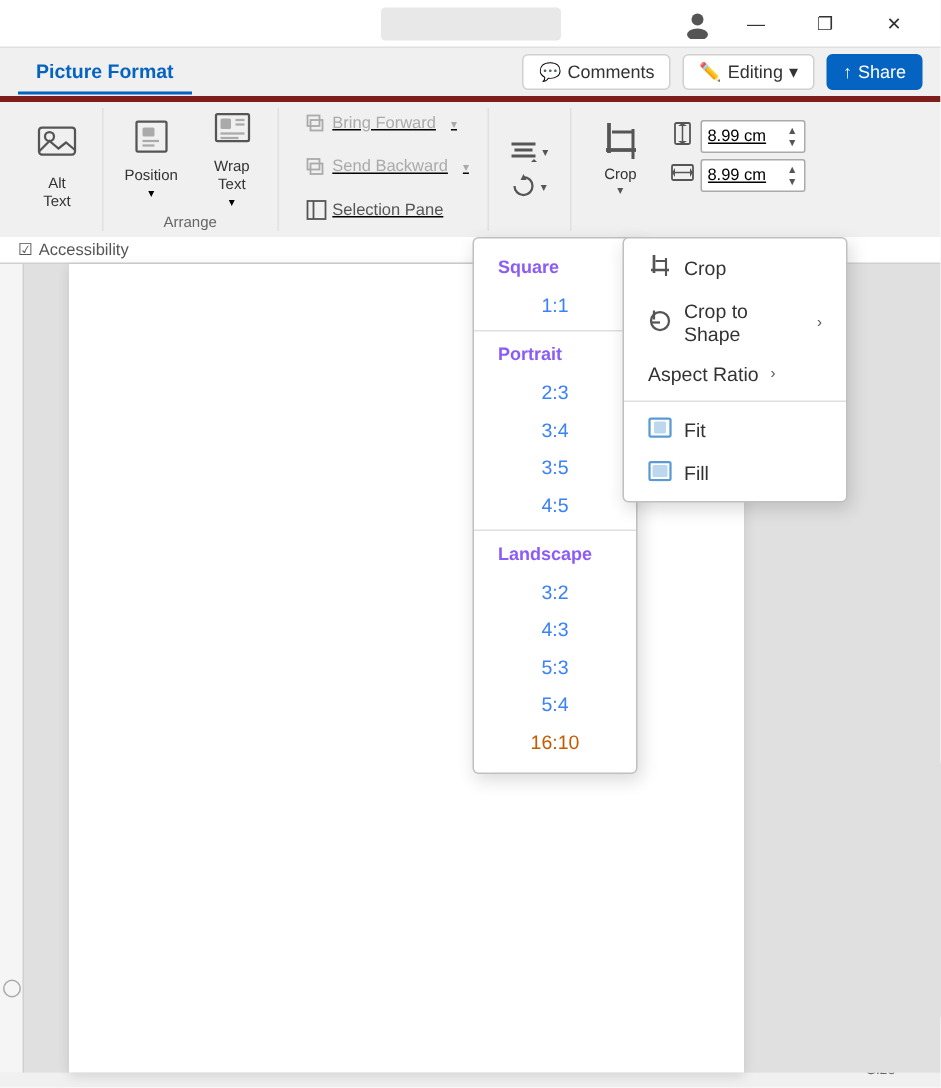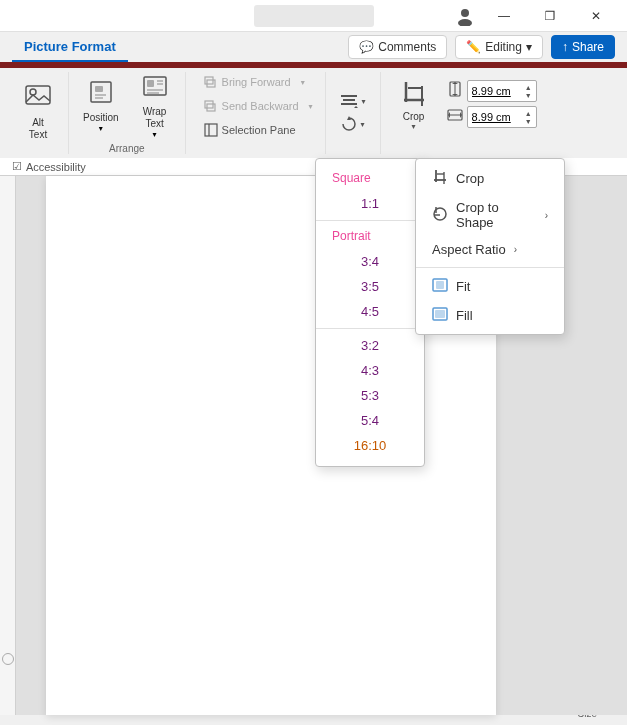--- a/index.html
+++ b/index.html
@@ -24,21 +24,21 @@
     }
     .profile-btn {
       width: 32px; height: 32px; background: transparent; border: none;
       display: flex; align-items: center; justify-content: center; cursor: pointer;
     }
     .ribbon-tabs {
       display: flex;
       align-items: center;
       padding: 15px 12px;
       height: 36px;
-      border-bottom: 6px solid #7f1d1d;
+      border-bottom: 4px solid #7f1d1d;
     }
     .ribbon-tab {
       padding: 6px 12px;
       font-size: 13px;
       color: #333;
       cursor: pointer;
       border-bottom: 2px solid transparent;
     }
     .ribbon-tab.active {
       color: #0563c1;
@@ -200,28 +200,28 @@
       background: #fff;
       border: 1px solid #c0c0c0;
       box-shadow: 2px 4px 12px rgba(0,0,0,0.15);
       z-index: 99;
       width: 110px;
       border-radius: 4px;
       padding: 8px 0;
     }
     .aspect-section-label {
       font-size: 12px;
-      font-weight: 400;
-      color: #ec4899;
+      font-weight: 700;
+      color: #8b5cf6;
       padding: 4px 16px 6px 16px;
     }
     .aspect-item {
       display: flex; align-items: center; justify-content: center;
       padding: 5px 16px;
-      font-size: 13px; color: #701a75;
+      font-size: 13px; color: #3b82f6;
       cursor: pointer;
     }
     .aspect-item.highlight { color: #c55a00; }
     .aspect-divider { height: 1px; background: #e0e0e0; margin: 4px 0; }
   </style>
 </head>
 <body>
 
 <div class="title-bar">
   <div style="position:absolute; left:50%; transform:translateX(-50%); display:flex; gap:8px; align-items:center;">
@@ -305,21 +305,21 @@
           </svg>
         </span>
         <span class="label">Wrap<br>Text</span>
         <span style="font-size:8px;">▾</span>
       </button>
     </div>
     <div class="ribbon-group-label" style="font-size:10px; color:#666;">Arrange</div>
   </div>
 
   <div class="ribbon-group arrange-group" style="min-width:140px;">
-    <div class="ribbon-group-items" style="flex-direction:column; align-items:flex-start; gap:4px; justify-content:flex-start;">
+    <div class="ribbon-group-items" style="flex-direction:column; align-items:flex-start; gap:4px; justify-content:space-between;text-decoration:underline;">
       <div class="arrange-row">
         <button class="ribbon-btn-small disabled">
           <svg width="14" height="14" viewBox="0 0 14 14">
               <rect x="3" y="5" width="8" height="7" fill="none" stroke="#aaa" stroke-width="1.2"></rect>
               <rect x="1" y="2" width="8" height="7" fill="none" stroke="#aaa" stroke-width="1.2"></rect>
             </svg>
           <span>Bring Forward</span>
         </button>
         <span style="font-size:8px; color:#aaa; margin-left:2px;">▾</span>
       </div>
@@ -486,22 +486,24 @@
     </span>
     <span>Fill</span>
   </div>
 </div>
 
 <div class="aspect-submenu">
   <div class="aspect-section-label">Square</div>
   <div class="aspect-item">1:1</div>
   <div class="aspect-divider"></div>
   <div class="aspect-section-label">Portrait</div>
+  <div class="aspect-item">2:3</div>
   <div class="aspect-item">3:4</div>
   <div class="aspect-item">3:5</div>
   <div class="aspect-item">4:5</div>
   <div class="aspect-divider"></div>
+  <div class="aspect-section-label">Landscape</div>
   <div class="aspect-item">3:2</div>
   <div class="aspect-item">4:3</div>
   <div class="aspect-item">5:3</div>
   <div class="aspect-item">5:4</div>
   <div class="aspect-item highlight">16:10</div>
 </div>
 
 </body></html>

